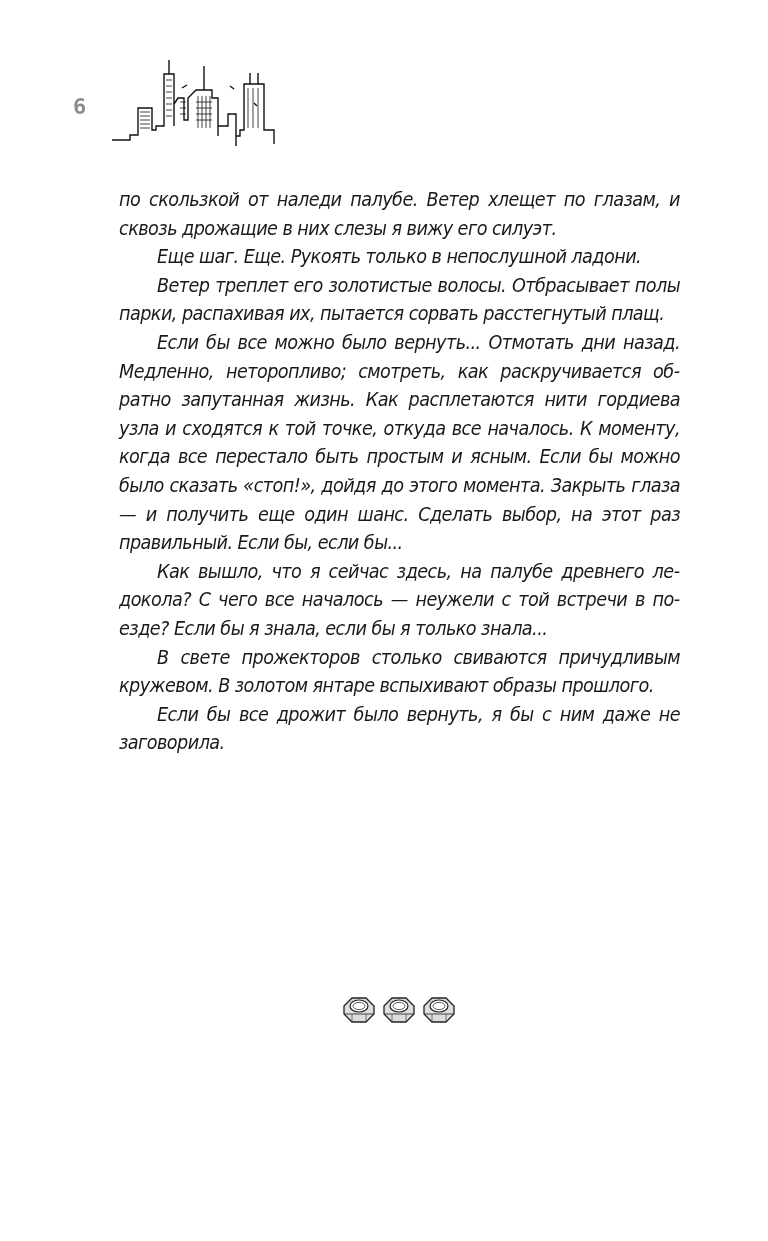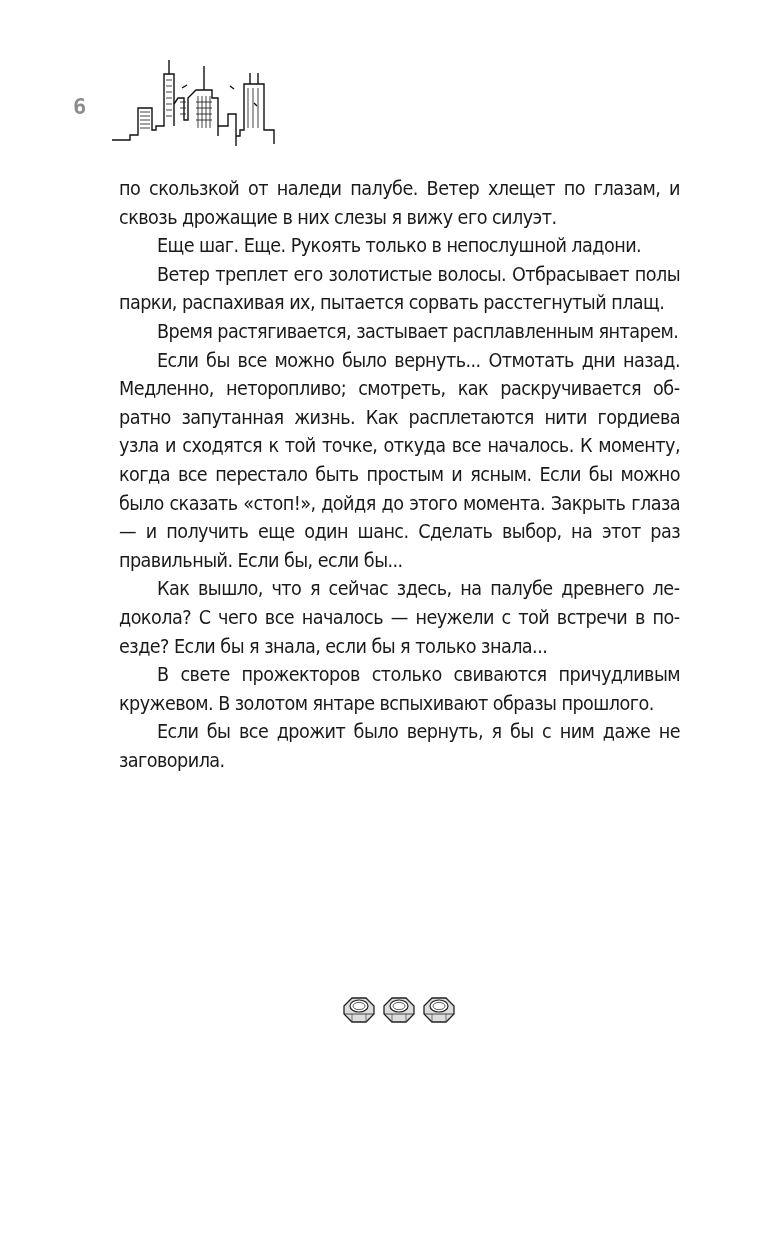--- a/index.html
+++ b/index.html
@@ -1,21 +1,21 @@
 <!DOCTYPE html>
 <html><head>
 <meta charset="utf-8">
 <style>
   html, body { margin: 0; padding: 0; background: #ffffff; }
   body { width: 768px; height: 1241px; position: relative; overflow: hidden;
          font-family: "DejaVu Sans", sans-serif; color: #1a1a1a; }
   .page-number { position: absolute; left: 73px; top: 94px; font-size: 22px; font-weight: bold;
                  color: #8c8c8c; font-family: "DejaVu Sans Mono", monospace; letter-spacing: 0; }
   .skyline { position: absolute; left: 112px; top: 58px; width: 200px; height: 90px; }
-  .text-block { position: absolute; left: 119px; top: 175px; width: 561px; }
+  .text-block { position: absolute; left: 119px; top: 186px; width: 561px; font-style: italic; }
   .para { margin: 0; font-size: 19.6px; line-height: 28.6px; text-align: justify;
           font-family: "DejaVu Sans", sans-serif; letter-spacing: -0.55px; word-spacing: 0px;
           font-stretch: condensed; }
   .para.indent { text-indent: 38px; }
   .para.first { text-indent: 0; }
   .separator { position: absolute; left: 340px; top: 992px; width: 120px; height: 36px;
                display: flex; gap: 2px; }
   .nut { width: 38px; height: 34px; }
 </style>
 </head>
@@ -62,21 +62,20 @@
     <line x1="68" y1="44" x2="74" y2="44"></line>
       <line x1="68" y1="50" x2="74" y2="50"></line>
       <line x1="68" y1="56" x2="74" y2="56"></line>
   </g>
 </svg>
 
 <div class="text-block">
   <p class="para first">по скользкой от наледи палубе. Ветер хлещет по глазам, и сквозь дрожащие в них слезы я вижу его силуэт.</p>
   <p class="para indent">Еще шаг. Еще. Рукоять только в непослушной ладони.</p>
   <p class="para indent">Ветер треплет его золотистые волосы. Отбрасывает по­лы парки, распахивая их, пытается сорвать расстегнутый плащ.</p>
-  <p class="para indent">Время растягивается, застывает расплавленным янта­рем.</p>
   <p class="para indent">Если бы все можно было вернуть... Отмотать дни назад. Медленно, неторопливо; смотреть, как раскручивается об­ратно запутанная жизнь. Как расплетаются нити гордиева узла и сходятся к той точке, откуда все началось. К моменту, когда все перестало быть простым и ясным. Если бы можно было сказать «стоп!», дойдя до этого момента. Закрыть гла­за — и получить еще один шанс. Сделать выбор, на этот раз правильный. Если бы, если бы...</p>
   <p class="para indent">Как вышло, что я сейчас здесь, на палубе древнего ле­докола? С чего все началось — неужели с той встречи в по­езде? Если бы я знала, если бы я только знала...</p>
   <p class="para indent">В свете прожекторов столько свиваются причуд­ливым кружевом. В золотом янтаре вспыхивают образы прошлого.</p>
   <p class="para indent">Если бы все дрожит было вернуть, я бы с ним даже не заговорила.</p>
 </div>
 
 <div class="separator">
   <svg class="nut" viewBox="0 0 38 34">
     <polygon points="4,14 12,6 26,6 34,14 34,22 26,30 12,30 4,22" fill="#ddd" stroke="#222" stroke-width="1.3"></polygon>
     <ellipse cx="19" cy="14" rx="9" ry="6" fill="#fff" stroke="#222" stroke-width="1.2"></ellipse>

